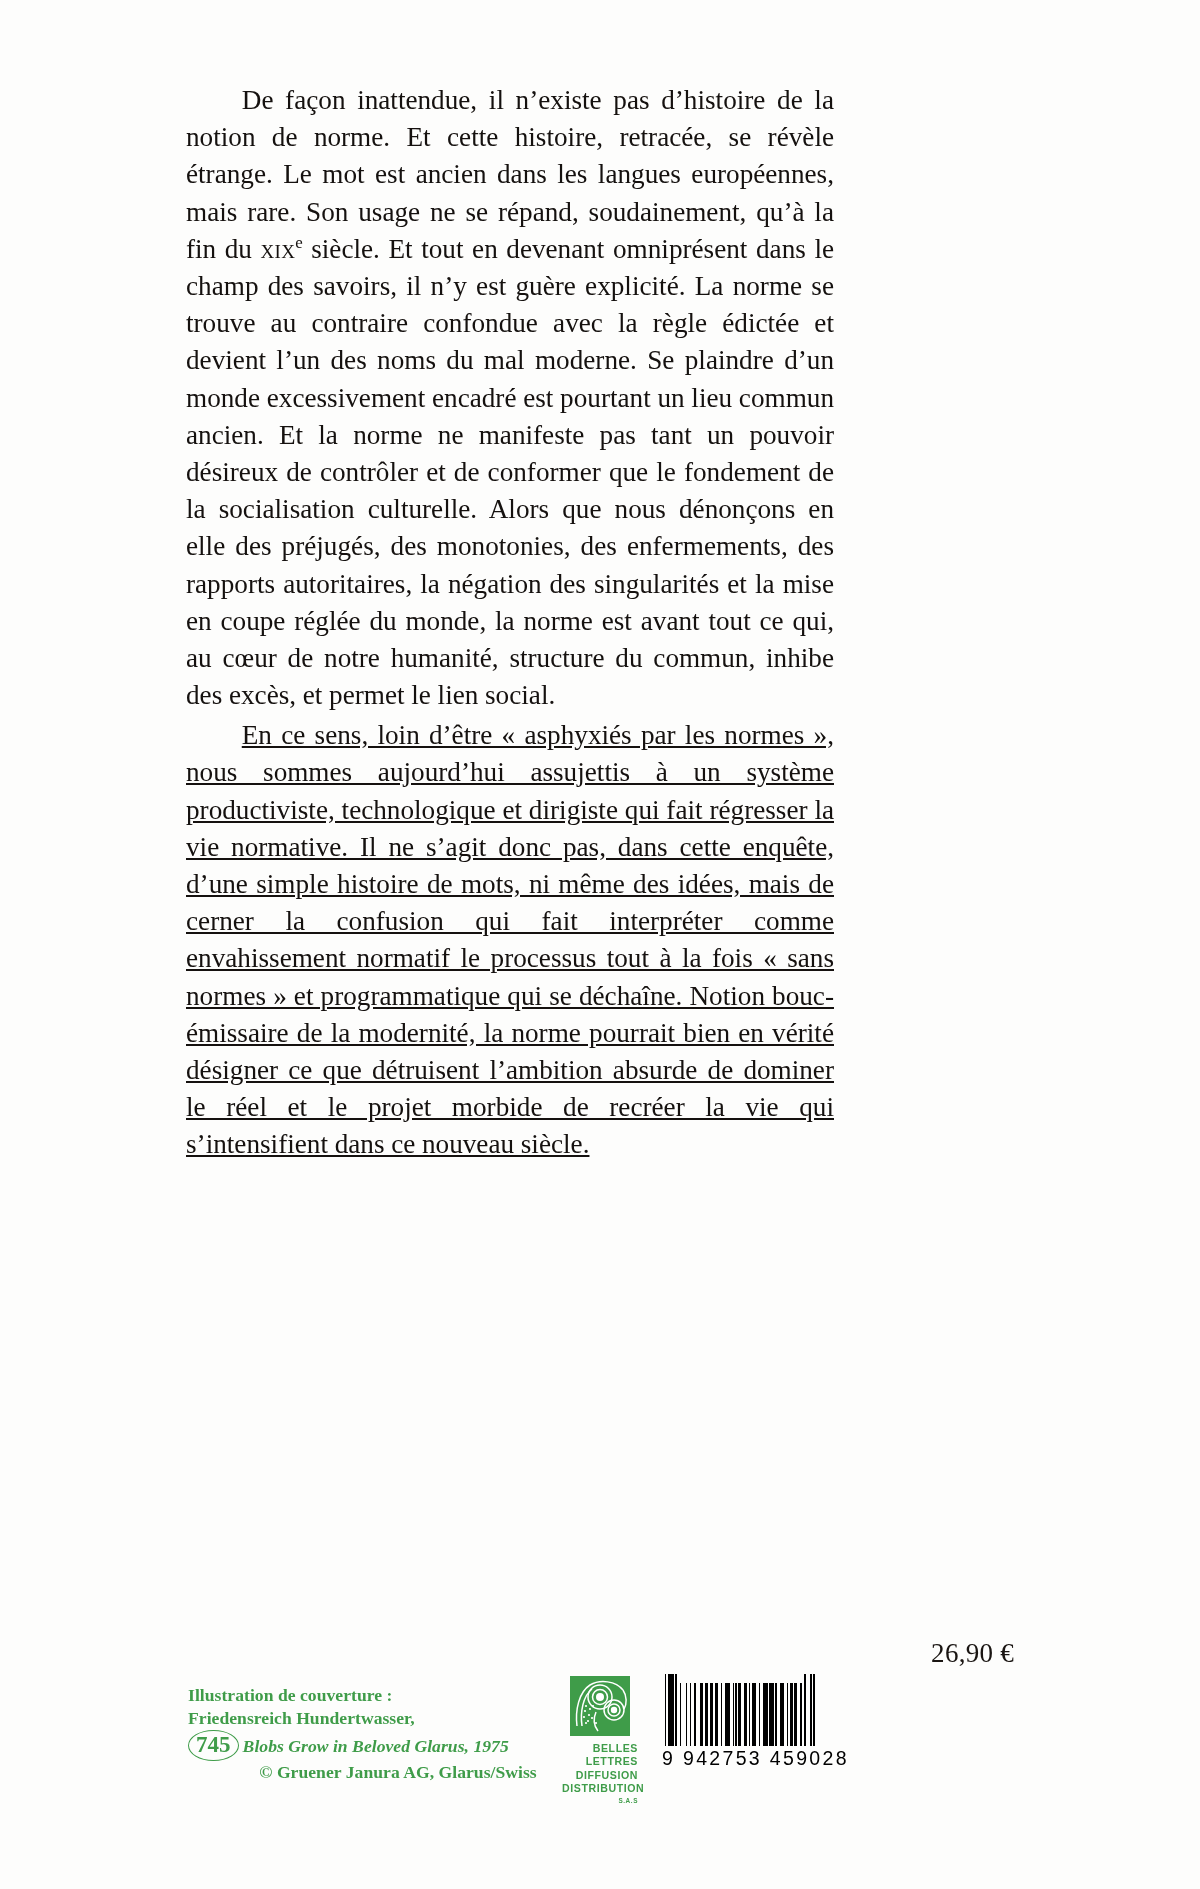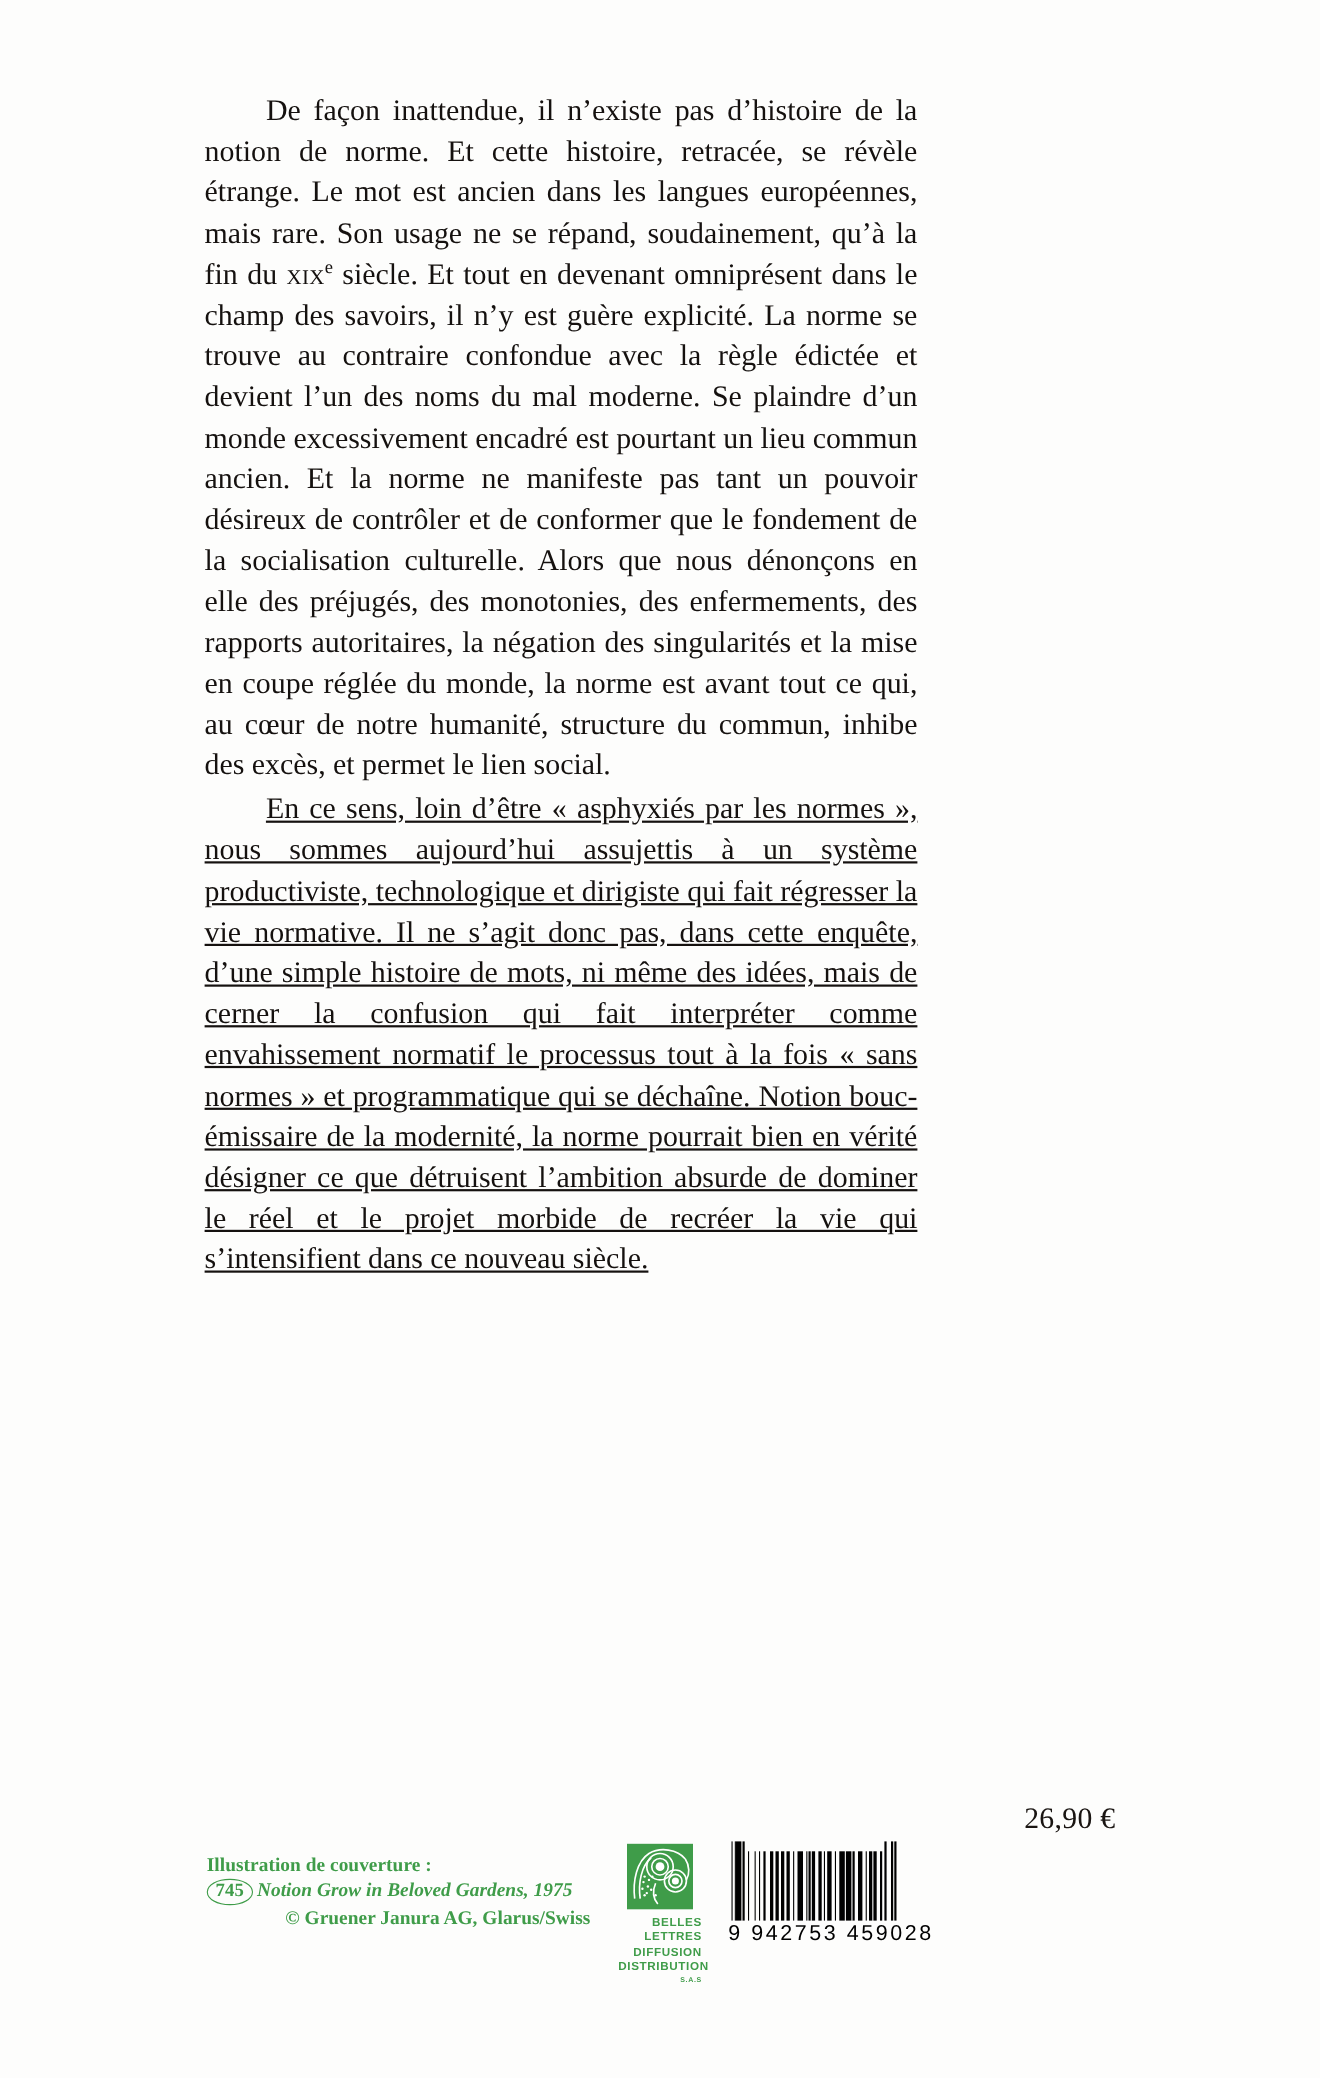--- a/index.html
+++ b/index.html
@@ -102,21 +102,21 @@
     align-items: baseline;
     gap: 4px;
   }
   .oval {
     display: inline-flex;
     align-items: center;
     justify-content: center;
     border: 1.6px solid #3f9c49;
     border-radius: 50%;
     padding: 0px 7px 1px 7px;
-    font-size: 17px;
+    font-size: 23px;
     font-weight: bold;
     line-height: 1.22;
     font-style: normal;
   }
   .credits .title-it {
     font-style: italic;
     font-weight: bold;
   }
   .credits .copy-line {
     white-space: nowrap;
@@ -193,23 +193,24 @@
   <div class="blurb">
     <p><span>De façon inattendue, il n’existe pas d’histoire de la notion de norme. Et cette histoire, retracée, se révèle étrange. Le mot est ancien dans les langues européennes, mais rare. Son usage ne se répand, soudainement, qu’à la fin du </span><span class="sc">xix</span><span class="sup">e</span><span> siècle. Et tout en devenant omniprésent dans le champ des savoirs, il n’y est guère explicité. La norme se trouve au contraire confondue avec la règle édictée et devient l’un des noms du mal moderne. Se plaindre d’un monde excessivement encadré est pourtant un lieu commun ancien. Et la norme ne manifeste pas tant un pouvoir désireux de contrôler et de conformer que le fondement de la socialisation culturelle. Alors que nous dénonçons en elle des préjugés, des monotonies, des enfermements, des rapports autoritaires, la négation des singularités et la mise en coupe réglée du monde, la norme est avant tout ce qui, au cœur de notre humanité, structure du commun, inhibe des excès, et permet le lien social.</span></p>
     <p>En ce sens, loin d’être « asphyxiés par les normes », nous sommes aujourd’hui assujettis à un système productiviste, technologique et dirigiste qui fait régresser la vie normative. Il ne s’agit donc pas, dans cette enquête, d’une simple histoire de mots, ni même des idées, mais de cerner la confusion qui fait interpréter comme envahissement normatif le processus tout à la fois « sans normes » et programmatique qui se déchaîne. Notion bouc-émissaire de la modernité, la norme pourrait bien en vérité désigner ce que détruisent l’ambition absurde de dominer le réel et le projet morbide de recréer la vie qui s’intensifient dans ce nouveau siècle.</p>
   </div>
 
 
   <div class="price">26,90 €</div>
 
   <div class="credits">
     <div class="line">Illustration de couverture :</div>
+    <div class="line">Friedensreich Hundertwasser,</div>
     <div class="work-line">
       <span class="oval">745</span>
-      <span class="title-it"><span>Notion Grow in Beloved Gardens</span><span>, </span><span>1975</span></span>
+      <span class="title-it"><span>Blobs Grow in Beloved Glarus</span><span>, </span><span>1975</span></span>
     </div>
     <div class="copy-line">© Gruener Janura AG, Glarus/Swiss</div>
   </div>
 
   <div class="logo-block">
     <svg class="logo-mark" viewBox="0 0 60 60">
       <rect x="0" y="0" width="60" height="60" fill="#3f9c49"></rect>
       <g fill="none" stroke="#ffffff" stroke-width="1.5">
         <path d="M7 50 C5 34 9 16 20 9 C30 3 46 5 53 14"></path>
         <path d="M12 50 C10 36 13 20 22 13"></path>

